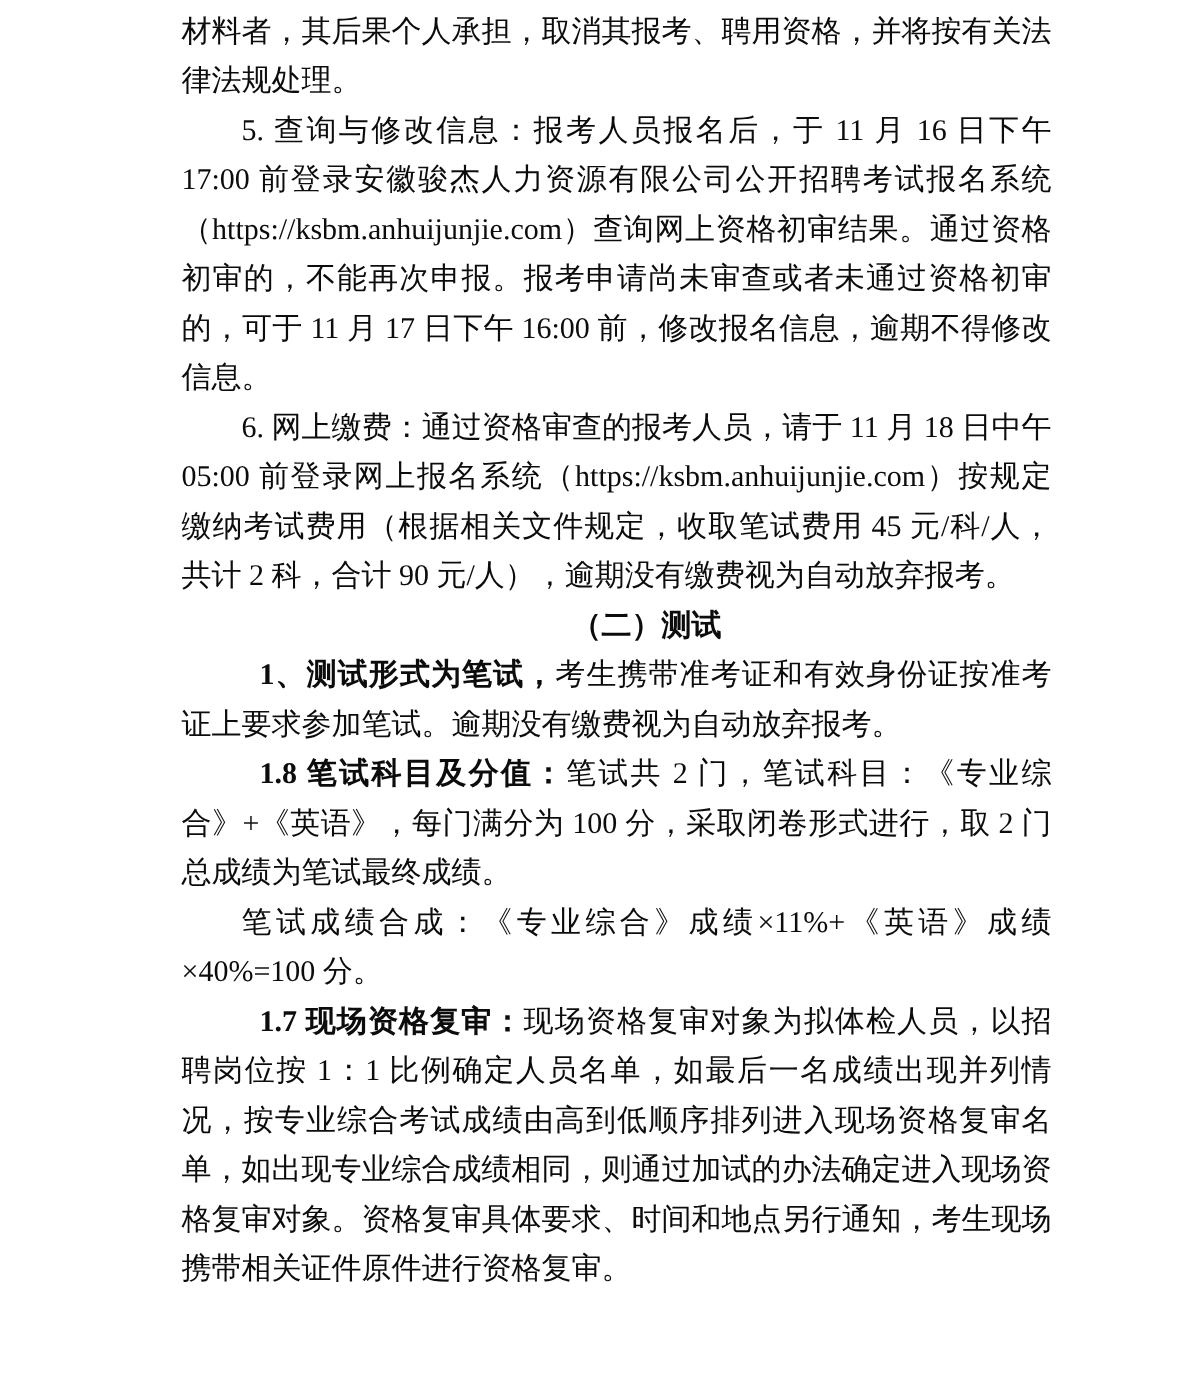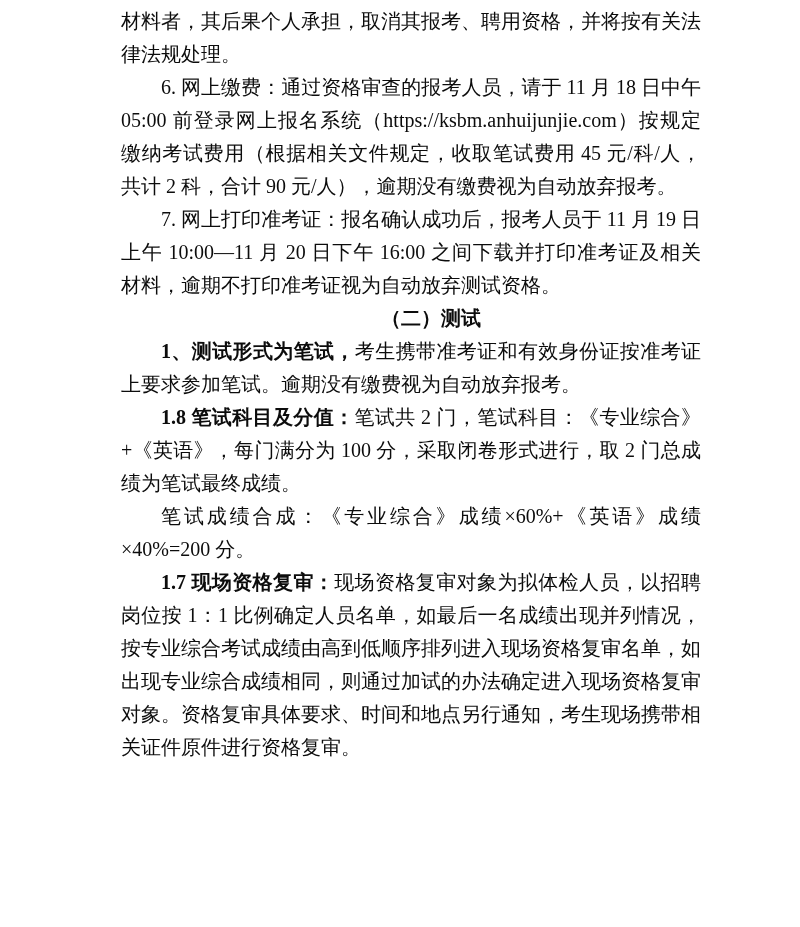--- a/index.html
+++ b/index.html
@@ -25,57 +25,58 @@
     padding: 0;
     text-align: justify;
     text-indent: 2em;
     word-break: break-word;
   }
   .no-indent {
     text-indent: 0;
   }
   .bold {
     font-weight: bold;
+    margin-left: 12px;
   }
   .heading {
     font-weight: bold;
     text-align: center;
   }
 </style>
 </head>
 <body>
 
 <div class="page">
 
   <p class="para no-indent">
     <span>材料者，其后果个人承担，取消其报考、聘用资格，并将按有关法律法规处理。</span>
   </p>
 
+  <p class="para">
+    <span>5. 查询与修改信息：报考人员报名后，于 11 月 16 日下午 17:00 前登录安徽骏杰人力资源有限公司公开招聘考试报名系统（https://ksbm.anhuijunjie.com）查询网上资格初审结果。通过资格初审的，不能再次申报。报考申请尚未审查或者未通过资格初审的，可于 11 月 17 日下午 16:00 前，修改报名信息，逾期不得修改信息。</span>
+  </p>
 
   <p class="para">
     <span>6. 网上缴费：通过资格审查的报考人员，请于 11 月 18 日中午 05:00 前登录网上报名系统（https://ksbm.anhuijunjie.com）按规定缴纳考试费用（根据相关文件规定，收取笔试费用 45 元/科/人，共计 2 科，合计 90 元/人），逾期没有缴费视为自动放弃报考。</span>
   </p>
 
-  <p class="para">
-    <span>7. 网上打印准考证：报名确认成功后，报考人员于 11 月 19 日上午 10:00—11 月 20 日下午 16:00 之间下载并打印准考证及相关材料，逾期不打印准考证视为自动放弃测试资格。</span>
-  </p>
 
   <p class="para heading">
     <span>（二）测试</span>
   </p>
 
   <p class="para">
     <span class="bold">1、测试形式为笔试，</span><span>考生携带准考证和有效身份证按准考证上要求参加笔试。逾期没有缴费视为自动放弃报考。</span>
   </p>
 
   <p class="para">
     <span class="bold">1.8 笔试科目及分值：</span><span>笔试共 2 门，笔试科目：《专业综合》+《英语》，每门满分为 100 分，采取闭卷形式进行，取 2 门总成绩为笔试最终成绩。</span>
   </p>
 
   <p class="para">
-    <span>笔试成绩合成：《专业综合》成绩×60%+《英语》成绩×40%=200 分。</span>
+    <span>笔试成绩合成：《专业综合》成绩×11%+《英语》成绩×40%=100 分。</span>
   </p>
 
   <p class="para">
     <span class="bold">1.7 现场资格复审：</span><span>现场资格复审对象为拟体检人员，以招聘岗位按 1：1 比例确定人员名单，如最后一名成绩出现并列情况，按专业综合考试成绩由高到低顺序排列进入现场资格复审名单，如出现专业综合成绩相同，则通过加试的办法确定进入现场资格复审对象。资格复审具体要求、时间和地点另行通知，考生现场携带相关证件原件进行资格复审。</span>
   </p>
 
 </div>
 
 </body></html>

